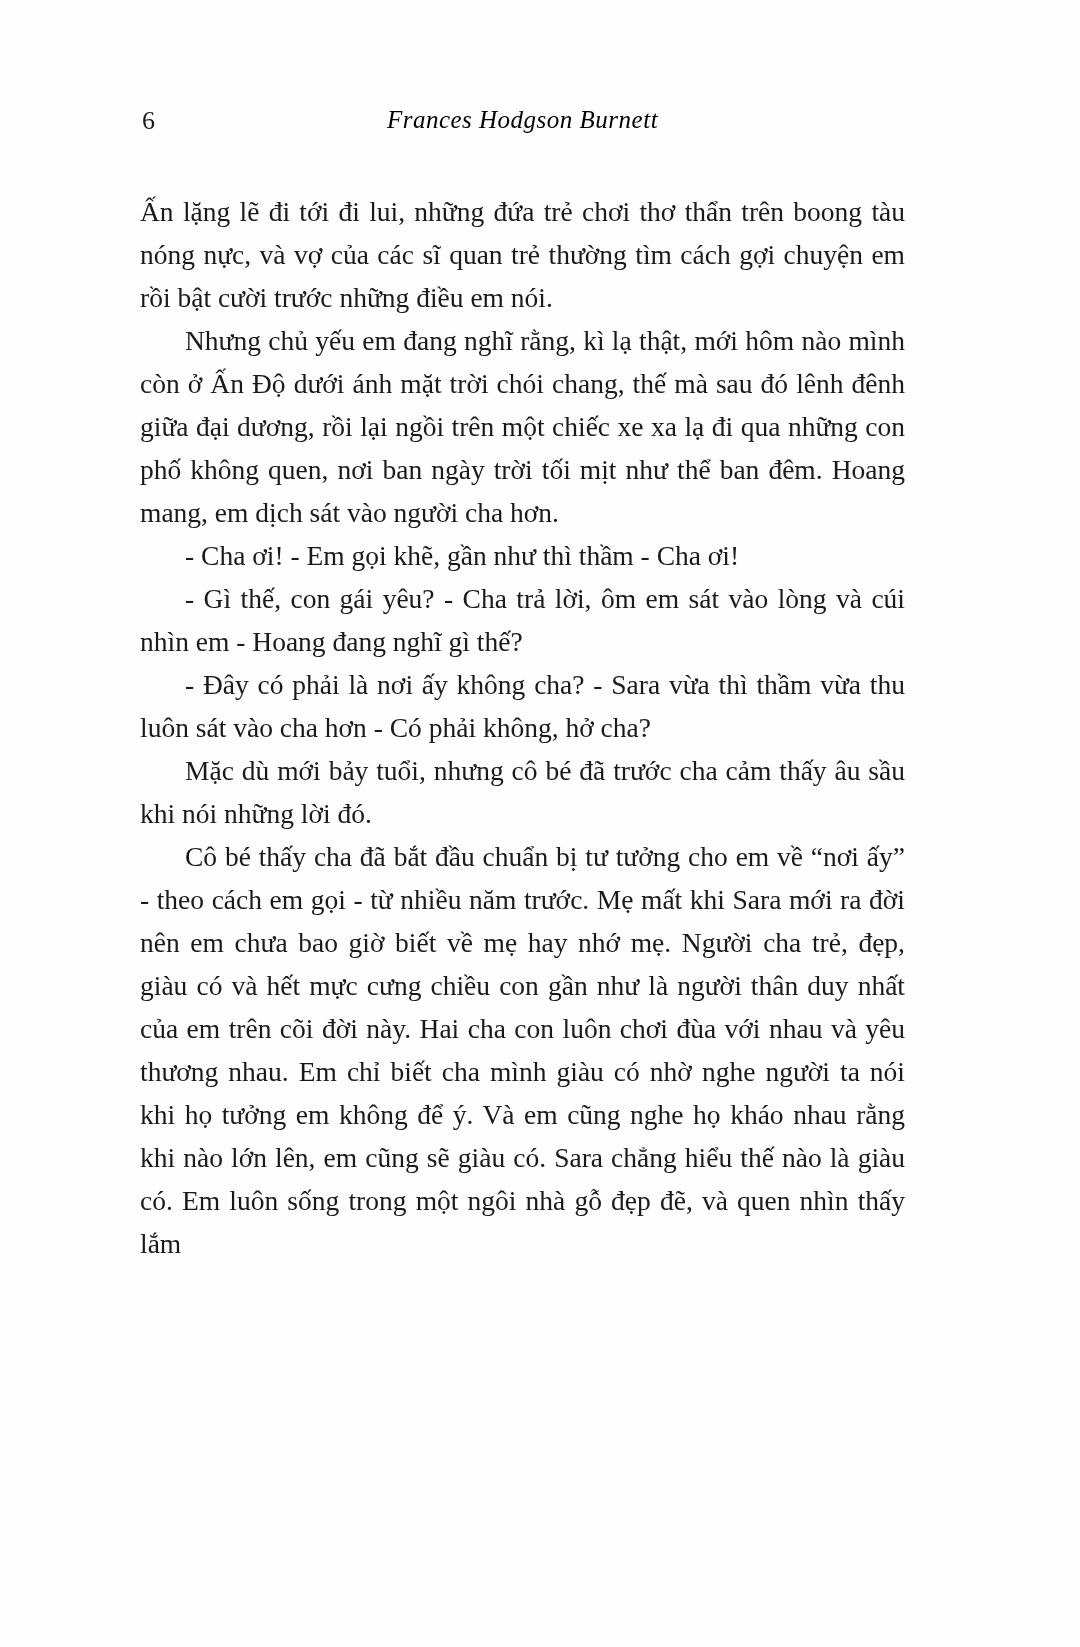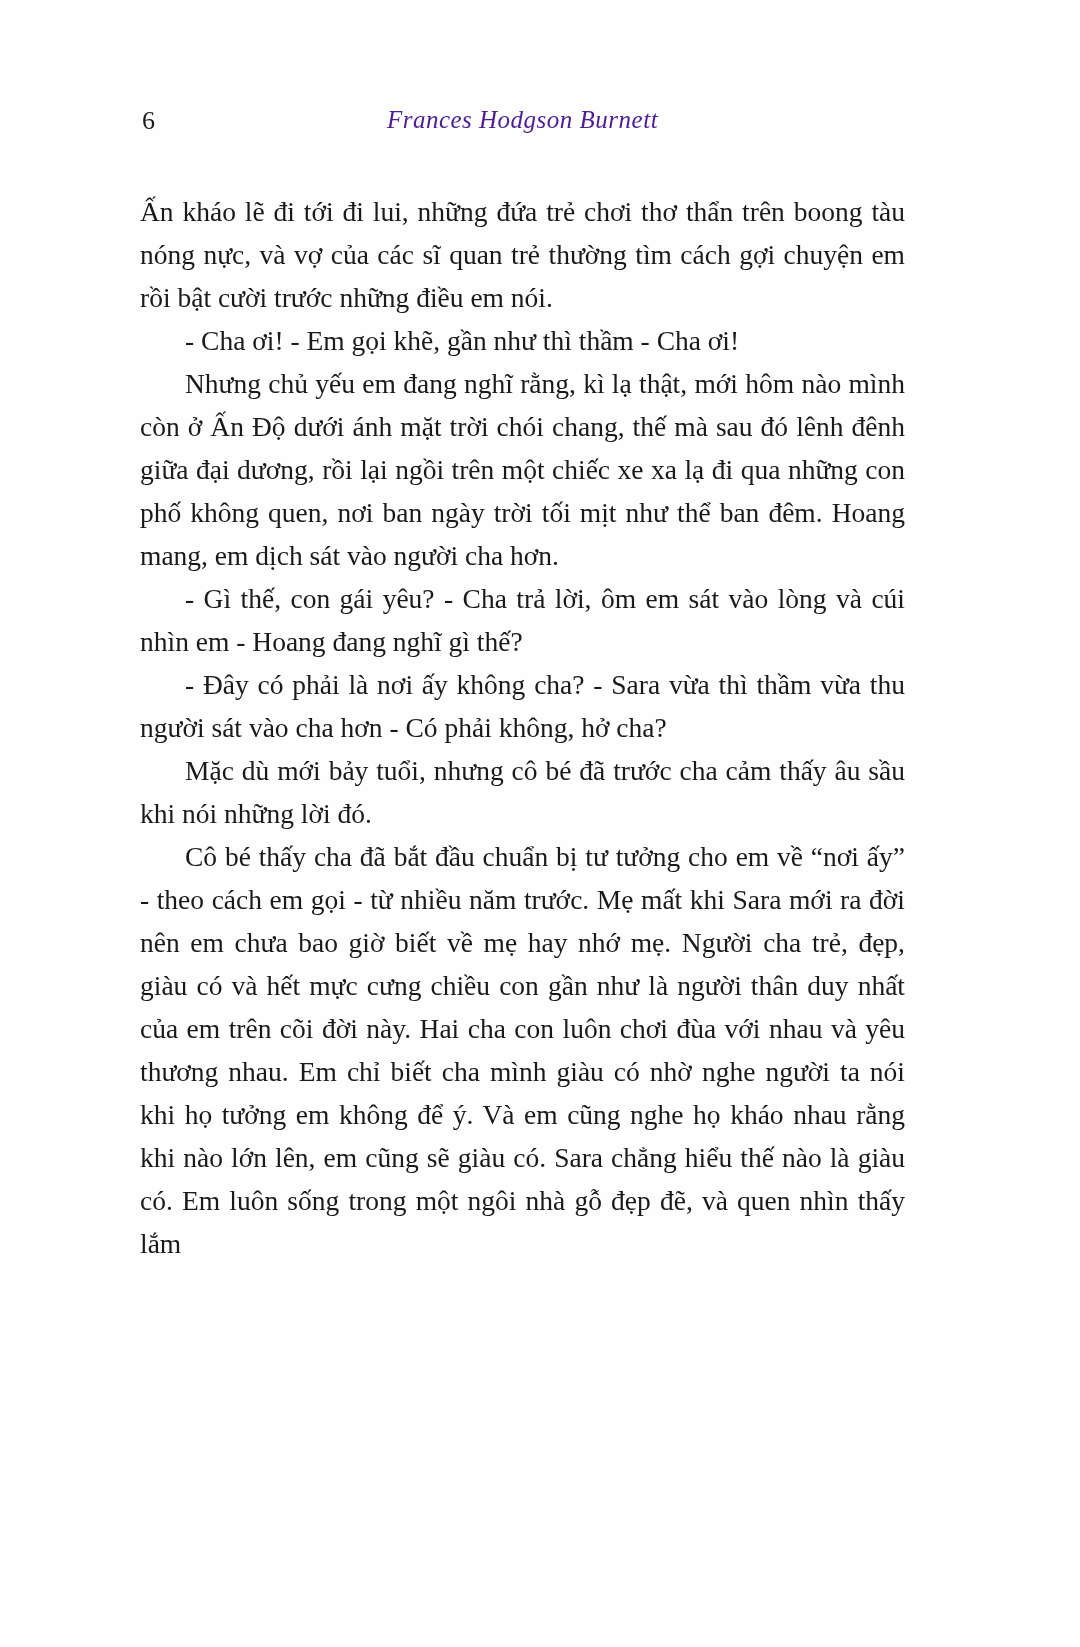--- a/index.html
+++ b/index.html
@@ -29,21 +29,21 @@
     top: 0;
     font-size: 26px;
     font-style: normal;
     color: #1a1a1a;
   }
   .running-title {
     display: inline-block;
     font-size: 25px;
     font-style: italic;
     letter-spacing: 0.5px;
-    color: #4c1d95;
+    color: #000000;
   }
   .text-block {
     margin-top: 50px;
     font-size: 27.5px;
     line-height: 43px;
     text-align: justify;
   }
   .para {
     margin: 0;
     text-indent: 45px;
@@ -56,22 +56,22 @@
 <body>
 
 <div class="page">
 
   <header class="running-header">
     <span class="page-number">6</span>
     <span class="running-title">Frances Hodgson Burnett</span>
   </header>
 
   <main class="text-block">
-    <p class="para no-indent">Ấn kháo lẽ đi tới đi lui, những đứa trẻ chơi thơ thẩn trên boong tàu nóng nực, và vợ của các sĩ quan trẻ thường tìm cách gợi chuyện em rồi bật cười trước những điều em nói.</p>
+    <p class="para no-indent">Ấn lặng lẽ đi tới đi lui, những đứa trẻ chơi thơ thẩn trên boong tàu nóng nực, và vợ của các sĩ quan trẻ thường tìm cách gợi chuyện em rồi bật cười trước những điều em nói.</p>
+    <p class="para">Nhưng chủ yếu em đang nghĩ rằng, kì lạ thật, mới hôm nào mình còn ở Ấn Độ dưới ánh mặt trời chói chang, thế mà sau đó lênh đênh giữa đại dương, rồi lại ngồi trên một chiếc xe xa lạ đi qua những con phố không quen, nơi ban ngày trời tối mịt như thể ban đêm. Hoang mang, em dịch sát vào người cha hơn.</p>
     <p class="para">- Cha ơi! - Em gọi khẽ, gần như thì thầm - Cha ơi!</p>
-    <p class="para">Nhưng chủ yếu em đang nghĩ rằng, kì lạ thật, mới hôm nào mình còn ở Ấn Độ dưới ánh mặt trời chói chang, thế mà sau đó lênh đênh giữa đại dương, rồi lại ngồi trên một chiếc xe xa lạ đi qua những con phố không quen, nơi ban ngày trời tối mịt như thể ban đêm. Hoang mang, em dịch sát vào người cha hơn.</p>
     <p class="para">- Gì thế, con gái yêu? - Cha trả lời, ôm em sát vào lòng và cúi nhìn em - Hoang đang nghĩ gì thế?</p>
-    <p class="para">- Đây có phải là nơi ấy không cha? - Sara vừa thì thầm vừa thu người sát vào cha hơn - Có phải không, hở cha?</p>
+    <p class="para">- Đây có phải là nơi ấy không cha? - Sara vừa thì thầm vừa thu luôn sát vào cha hơn - Có phải không, hở cha?</p>
     <p class="para">Mặc dù mới bảy tuổi, nhưng cô bé đã trước cha cảm thấy âu sầu khi nói những lời đó.</p>
     <p class="para">Cô bé thấy cha đã bắt đầu chuẩn bị tư tưởng cho em về “nơi ấy” - theo cách em gọi - từ nhiều năm trước. Mẹ mất khi Sara mới ra đời nên em chưa bao giờ biết về mẹ hay nhớ mẹ. Người cha trẻ, đẹp, giàu có và hết mực cưng chiều con gần như là người thân duy nhất của em trên cõi đời này. Hai cha con luôn chơi đùa với nhau và yêu thương nhau. Em chỉ biết cha mình giàu có nhờ nghe người ta nói khi họ tưởng em không để ý. Và em cũng nghe họ kháo nhau rằng khi nào lớn lên, em cũng sẽ giàu có. Sara chẳng hiểu thế nào là giàu có. Em luôn sống trong một ngôi nhà gỗ đẹp đẽ, và quen nhìn thấy lắm</p>
   </main>
 
 </div>
 
 </body></html>

